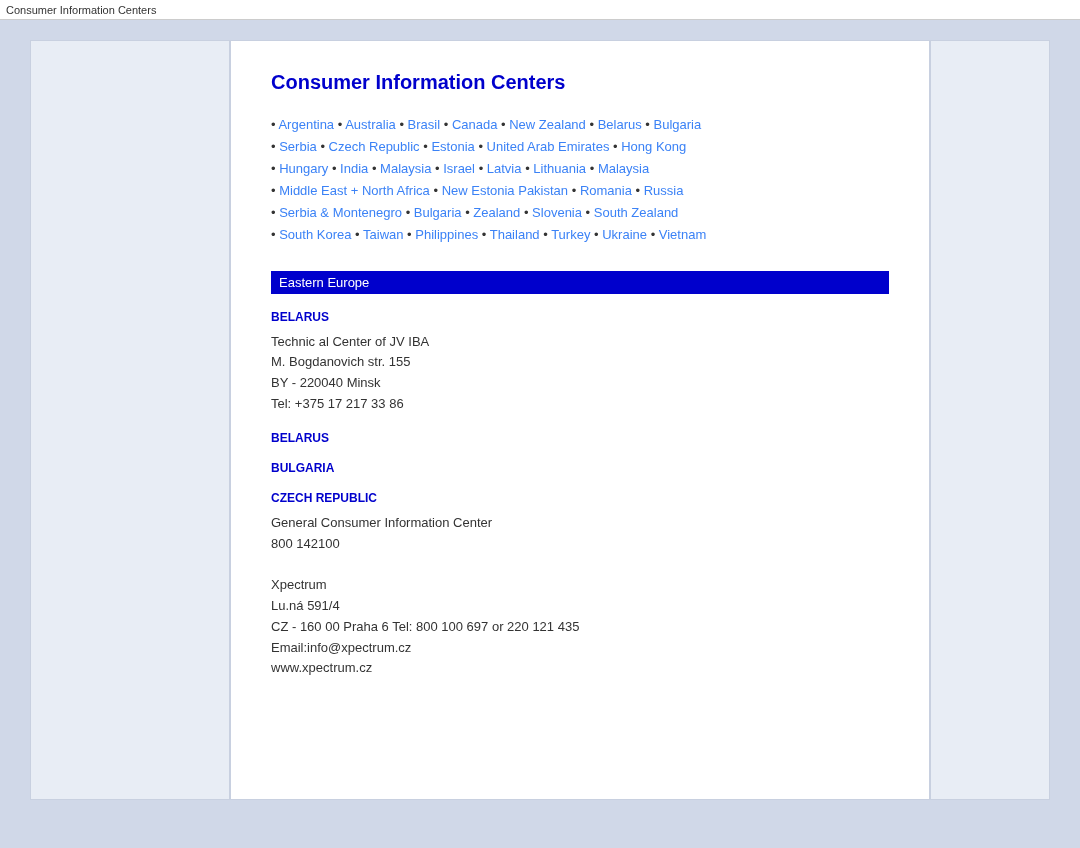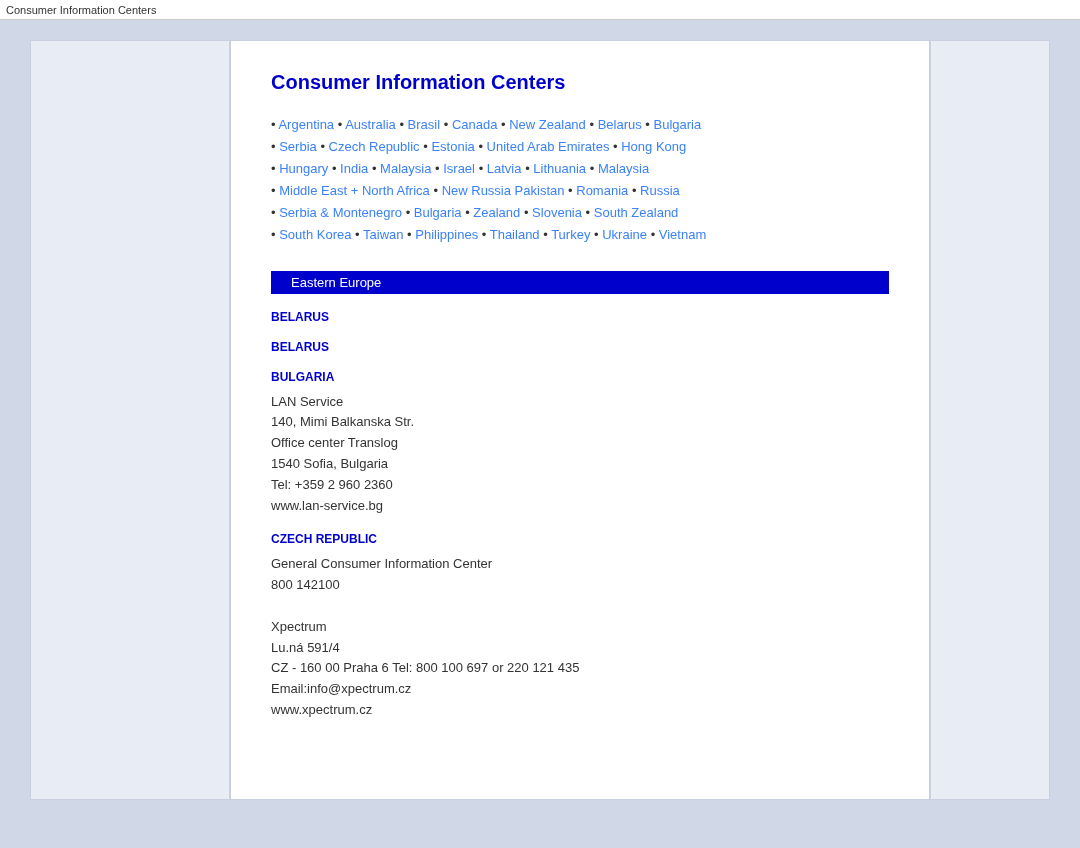--- a/index.html
+++ b/index.html
@@ -69,21 +69,21 @@
       text-decoration: none;
     }
 
     .links-section span.bullet {
       color: #333;
     }
 
     .section-header {
       background: #0000cc;
       color: white;
-      padding: 4px 20px;
+      padding: 4px 8px;
       font-size: 13px;
       font-weight: normal;
       margin-bottom: 16px;
     }
 
     .country-title {
       color: #0000cc;
       font-size: 12px;
       font-weight: bold;
       margin-bottom: 8px;
@@ -130,21 +130,21 @@
       <br>
       <span class="bullet">• </span><a>Hungary</a>
       <span class="bullet"> • </span><a>India</a>
       <span class="bullet"> • </span><a>Malaysia</a>
       <span class="bullet"> • </span><a>Israel</a>
       <span class="bullet"> • </span><a>Latvia</a>
       <span class="bullet"> • </span><a>Lithuania</a>
       <span class="bullet"> • </span><a>Malaysia</a>
       <br>
       <span class="bullet">• </span><a>Middle East + North Africa</a>
-      <span class="bullet"> • </span><a>New Russia Pakistan</a>
+      <span class="bullet"> • </span><a>New Estonia Pakistan</a>
       <span class="bullet"> • </span><a>Romania</a>
       <span class="bullet"> • </span><a>Russia</a>
       <br>
       <span class="bullet">• </span><a>Serbia &amp; Montenegro</a>
       <span class="bullet"> • </span><a>Bulgaria</a>
       <span class="bullet"> • </span><a>Zealand</a>
       <span class="bullet"> • </span><a>Slovenia</a>
       <span class="bullet"> • </span><a>South Zealand</a>
       <br>
       <span class="bullet">• </span><a>South Korea</a>
@@ -152,32 +152,30 @@
       <span class="bullet"> • </span><a>Philippines</a>
       <span class="bullet"> • </span><a>Thailand</a>
       <span class="bullet"> • </span><a>Turkey</a>
       <span class="bullet"> • </span><a>Ukraine</a>
       <span class="bullet"> • </span><a>Vietnam</a>
     </div>
 
     <div class="section-header">Eastern Europe</div>
 
     <div class="country-title">BELARUS</div>
+    <div class="address-block">
+      Technic al Center of JV IBA<br>
+      M. Bogdanovich str. 155<br>
+      BY - 220040 Minsk<br>
+      Tel: +375 17 217 33 86
+    </div>
 
     <div class="country-title">BELARUS</div>
 
     <div class="country-title">BULGARIA</div>
-    <div class="address-block">
-      LAN Service<br>
-      140, Mimi Balkanska Str.<br>
-      Office center Translog<br>
-      1540 Sofia, Bulgaria<br>
-      Tel: +359 2 960 2360<br>
-      www.lan-service.bg
-    </div>
 
     <div class="country-title">CZECH REPUBLIC</div>
     <div class="address-block">
       General Consumer Information Center<br>
       800 142100<br>
       <br>
       Xpectrum<br>
       Lu.ná 591/4<br>
       CZ - 160 00 Praha 6 Tel: 800 100 697 or 220 121 435<br>
       Email:info@xpectrum.cz<br>

